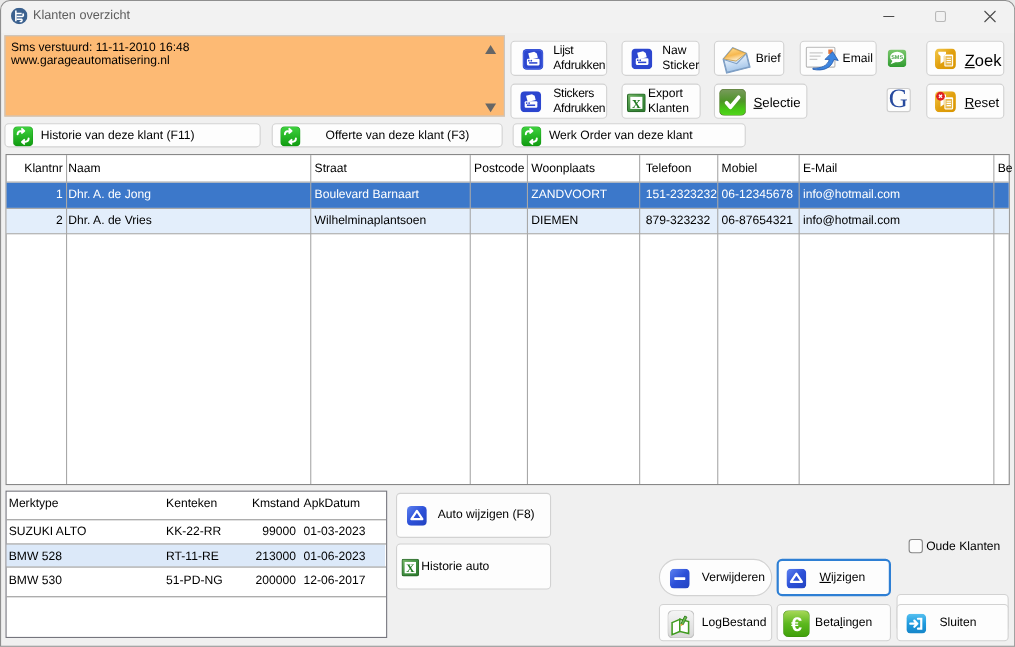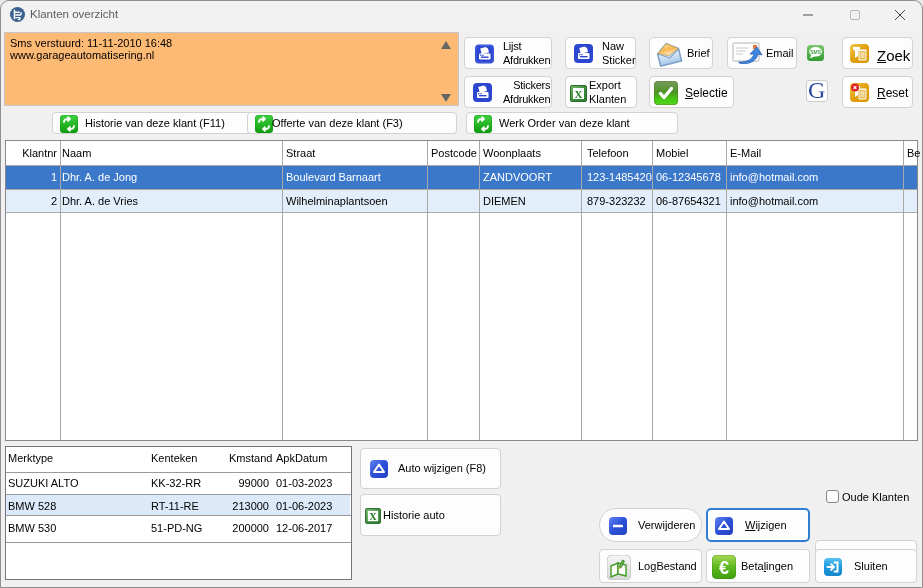--- a/index.html
+++ b/index.html
@@ -142,21 +142,21 @@
       <stop offset="0" stop-color="#7cc86e"></stop>
           <stop offset="1" stop-color="#2f9b2f"></stop>
         </linearGradient>
       </defs>
     <rect x="0" y="0" width="17" height="16" rx="3.5" fill="url(#smsg)"></rect>
     <ellipse cx="8.6" cy="6.8" rx="6.4" ry="4.8" fill="#fff"></ellipse>
     <path d="M4.5 10 L2.6 13.4 L8 11.2 Z" fill="#fff"></path>
     <text x="8.6" y="8.6" font-size="5" fill="#4aa34a" text-anchor="middle" font-weight="bold">SMS</text>
   </svg>
 
-  <div class="btn" style="left:464px;top:76px;width:88px;height:32px;text-align:right;">
+  <div class="btn" style="left:464px;top:76px;width:88px;height:32px;">
     <svg class="abs" style="left:8px;top:6px" width="19" height="19" viewBox="0 0 19 19">
       <rect x="0" y="0" width="19" height="19" rx="4" fill="#2c46cf"></rect>
       <path d="M6 3 L11.5 3 L13.5 5 L13.5 9 L6 9 Z" fill="#fff" transform="rotate(-14 9.5 6.5)"></path>
       <rect x="4" y="9" width="11.5" height="6" rx="1" fill="#fff"></rect>
       <rect x="6" y="12" width="7.5" height="1.4" fill="#2c46cf"></rect>
       <circle cx="5.8" cy="10.7" r="0.8" fill="#2c46cf"></circle>
         <circle cx="8" cy="10.7" r="0.8" fill="#2c46cf"></circle>
     </svg>
     <div class="lbl" style="position:absolute;left:38px;top:2px;line-height:13.5px;letter-spacing:-0.25px;">Stickers<br>Afdrukken</div>
   </div>
@@ -200,41 +200,41 @@
       <path d="M3 3 L10 3 L10 5 L8 7 L8 12 L5 14 L5 7 L3 5 Z" fill="#fff"></path>
       <rect x="8.5" y="5.5" width="8" height="11" rx="1" fill="#fff"></rect>
       <rect x="9.5" y="7" width="6" height="8.5" fill="#e8b84a"></rect>
       <path d="M10.5 9 L14.5 9 M10.5 11 L14.5 11 M10.5 13 L14.5 13" stroke="#fff" stroke-width="1"></path>
       <circle cx="5" cy="4.5" r="4" fill="#e02020"></circle>
       <path d="M3.6 3.1 L6.4 5.9 M6.4 3.1 L3.6 5.9" stroke="#fff" stroke-width="1.2"></path>
     </svg>
     <div class="lbl" style="position:absolute;left:34px;top:9px;font-size:12px;"><u>R</u>eset</div>
   </div>
 
-  <div class="btn" style="left:4px;top:112px;width:233px;height:22px;margin-left:48px;">
+  <div class="btn" style="left:4px;top:112px;width:233px;height:22px;">
     <svg class="abs" style="left:7px;top:2px" width="18" height="18" viewBox="0 0 18 18">
       <defs>
           <linearGradient id="grn2" x1="0" y1="0" x2="0" y2="1">
         <stop offset="0" stop-color="#3fd23f"></stop>
             <stop offset="1" stop-color="#0f9b0f"></stop>
           </linearGradient>
         </defs>
       <rect x="0" y="0" width="18" height="18" rx="4" fill="url(#grn2)" stroke="#0a8a0a" stroke-width="0.5"></rect>
       <path d="M4 7 C4 4.5 6 4 8 4 L10 4 M10 4 L8 2.2 M10 4 L8 5.8" stroke="#fff" stroke-width="1.8" fill="none" stroke-linecap="round" stroke-linejoin="round"></path>
       <path d="M14 11 C14 13.5 12 14 10 14 L8 14 M8 14 L10 12.2 M8 14 L10 15.8" stroke="#fff" stroke-width="1.8" fill="none" stroke-linecap="round" stroke-linejoin="round"></path>
     </svg>
     <div class="lbl" style="position:absolute;left:32px;top:4px;">Historie van deze klant (F11)</div>
   </div>
   <div class="btn" style="left:247px;top:112px;width:210px;height:22px;">
     <svg class="abs" style="left:7px;top:2px" width="18" height="18" viewBox="0 0 18 18">
       <rect x="0" y="0" width="18" height="18" rx="4" fill="url(#grn2)" stroke="#0a8a0a" stroke-width="0.5"></rect>
       <path d="M4 7 C4 4.5 6 4 8 4 L10 4 M10 4 L8 2.2 M10 4 L8 5.8" stroke="#fff" stroke-width="1.8" fill="none" stroke-linecap="round" stroke-linejoin="round"></path>
       <path d="M14 11 C14 13.5 12 14 10 14 L8 14 M8 14 L10 12.2 M8 14 L10 15.8" stroke="#fff" stroke-width="1.8" fill="none" stroke-linecap="round" stroke-linejoin="round"></path>
     </svg>
-    <div class="lbl" style="position:absolute;left:24px;top:4px;">Offerte van deze klant (F3)</div>
+    <div class="lbl" style="position:absolute;left:48px;top:4px;">Offerte van deze klant (F3)</div>
   </div>
   <div class="btn" style="left:466px;top:112px;width:212px;height:22px;">
     <svg class="abs" style="left:7px;top:2px" width="18" height="18" viewBox="0 0 18 18">
       <rect x="0" y="0" width="18" height="18" rx="4" fill="url(#grn2)" stroke="#0a8a0a" stroke-width="0.5"></rect>
       <path d="M4 7 C4 4.5 6 4 8 4 L10 4 M10 4 L8 2.2 M10 4 L8 5.8" stroke="#fff" stroke-width="1.8" fill="none" stroke-linecap="round" stroke-linejoin="round"></path>
       <path d="M14 11 C14 13.5 12 14 10 14 L8 14 M8 14 L10 12.2 M8 14 L10 15.8" stroke="#fff" stroke-width="1.8" fill="none" stroke-linecap="round" stroke-linejoin="round"></path>
     </svg>
     <div class="lbl" style="position:absolute;left:32px;top:4px;">Werk Order van deze klant</div>
   </div>
 
@@ -255,21 +255,21 @@
     <div class="hdr" style="left:477px">Woonplaats</div>
     <div class="hdr" style="left:581px">Telefoon</div>
     <div class="hdr" style="left:650px">Mobiel</div>
     <div class="hdr" style="left:724px">E-Mail</div>
     <div class="hdr" style="left:901px">Be</div>
     <div class="row1">
       <div class="cell" style="left:0;width:51px;text-align:right">1</div>
       <div class="cell" style="left:56px">Dhr. A. de Jong</div>
       <div class="cell" style="left:280px">Boulevard Barnaart</div>
       <div class="cell" style="left:477px">ZANDVOORT</div>
-      <div class="cell" style="left:581px">123-1485420</div>
+      <div class="cell" style="left:581px">151-2323232</div>
       <div class="cell" style="left:650px">06-12345678</div>
       <div class="cell" style="left:724px">info@hotmail.com</div>
     </div>
     <div class="row2">
       <div class="cell" style="left:0;width:51px;text-align:right">2</div>
       <div class="cell" style="left:56px">Dhr. A. de Vries</div>
       <div class="cell" style="left:280px">Wilhelminaplantsoen</div>
       <div class="cell" style="left:477px">DIEMEN</div>
       <div class="cell" style="left:581px">879-323232</div>
       <div class="cell" style="left:650px">06-87654321</div>
@@ -279,21 +279,21 @@
     <div class="hline" style="top:71px"></div>
   </div>
 
   <div class="abs" id="cars">
     <div style="left:2px;top:5px">Merktype</div>
     <div style="left:145px;top:5px">Kenteken</div>
     <div style="left:223px;top:5px">Kmstand</div>
     <div style="left:270px;top:5px">ApkDatum</div>
     <div class="hline" style="top:25px;background:#9a9a9a"></div>
     <div style="left:2px;top:30px">SUZUKI ALTO</div>
-    <div style="left:145px;top:30px">KK-32-RR</div>
+    <div style="left:145px;top:30px">KK-22-RR</div>
     <div style="left:0;top:30px;width:263px;text-align:right">99000</div>
     <div style="left:270px;top:30px">01-03-2023</div>
     <div class="hline" style="top:47px;background:#9a9a9a"></div>
     <div style="left:0;top:48px;width:344px;height:20px;background:#dce9f9"></div>
     <div style="left:2px;top:53px">BMW 528</div>
     <div style="left:145px;top:53px">RT-11-RE</div>
     <div style="left:0;top:53px;width:263px;text-align:right">213000</div>
     <div style="left:270px;top:53px">01-06-2023</div>
     <div class="hline" style="top:68px;background:#9a9a9a"></div>
     <div style="left:2px;top:75px">BMW 530</div>

